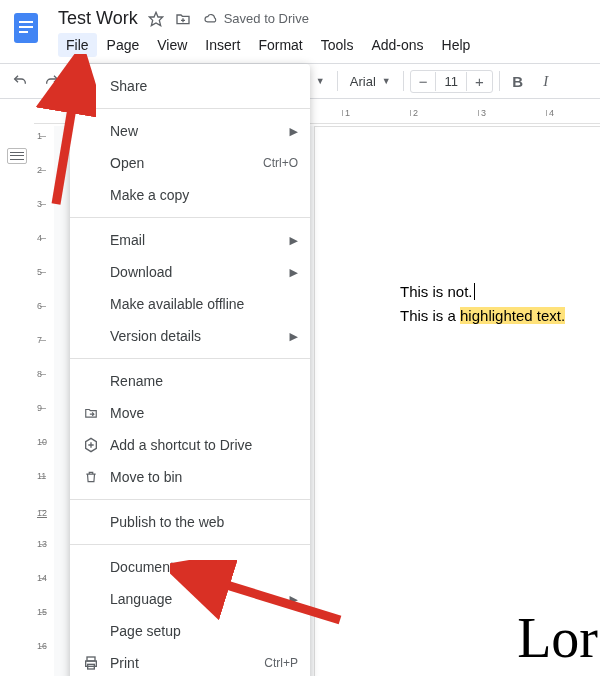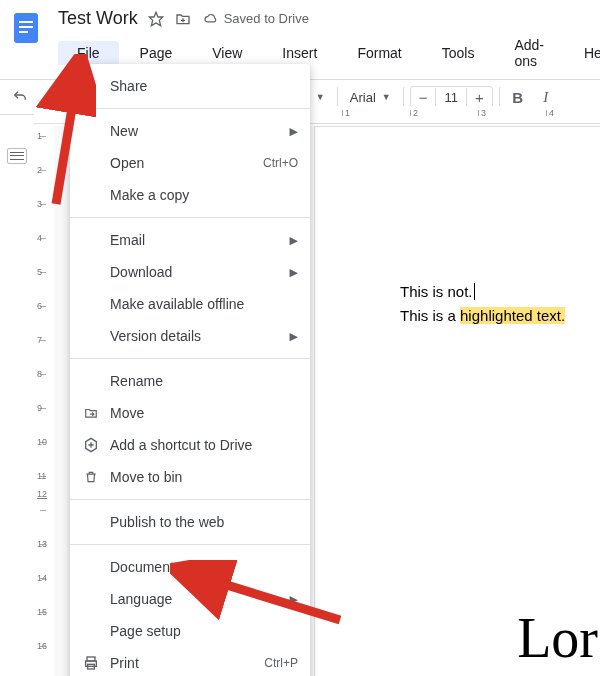--- a/index.html
+++ b/index.html
@@ -8,21 +8,21 @@
   .header { display: flex; align-items: flex-start; padding: 8px 8px 0 8px; }
   .logo { width: 36px; height: 36px; margin-right: 8px; margin-top: 2px; }
   .logo svg { width: 36px; height: 36px; }
   .title-area { flex: 1; }
   .title-row { display: flex; align-items: center; gap: 10px; padding-left: 6px; }
   .doc-title { font-size: 18px; color: #202124; }
   .icon-btn { color: #5f6368; cursor: pointer; display: inline-flex; align-items: center; }
   .saved { color: #5f6368; font-size: 13px; display: inline-flex; align-items: center; gap: 4px; }
   
   .menubar { display: flex; align-items: center; gap: 2px; padding: 4px 0 6px 6px; font-size: 14px; }
-  .menu-item { padding: 4px 19px; cursor: pointer; border-radius: 3px; color: #202124; }
+  .menu-item { padding: 4px 8px; cursor: pointer; border-radius: 3px; color: #202124; }
   .menu-item.active { background: #e8f0fe; }
   .last-edit { color: #5f6368; text-decoration: underline; margin-left: 10px; font-size: 13px; }
   
   .toolbar { display: flex; align-items: center; height: 36px; border-top: 1px solid #dadce0; border-bottom: 1px solid #dadce0; padding: 0 6px; gap: 4px; }
   .tool-btn { padding: 4px 6px; color: #5f6368; cursor: pointer; border-radius: 3px; display: inline-flex; align-items: center; justify-content: center; min-width: 24px; }
   .tool-sep { width: 1px; height: 20px; background: #dadce0; margin: 0 2px; }
   .tool-dd { display: inline-flex; align-items: center; gap: 6px; padding: 2px 6px; color: #3c4043; font-size: 13px; cursor: pointer; }
   .tool-dd .caret { font-size: 9px; color: #5f6368; }
   .font-size { display: inline-flex; align-items: center; border: 1px solid #dadce0; border-radius: 3px; }
   .font-size .pm { padding: 2px 8px; color: #5f6368; cursor: pointer; font-size: 15px; }
@@ -169,21 +169,21 @@
     <div class="lbl" style="top: 209px;">7</div>
     <div class="tick" style="top: 248px;"></div>
     <div class="lbl" style="top: 243px;">8</div>
     <div class="tick" style="top: 282px;"></div>
     <div class="lbl" style="top: 277px;">9</div>
     <div class="tick" style="top: 316px;"></div>
     <div class="lbl" style="top: 311px;">10</div>
     <div class="tick" style="top: 350px;"></div>
     <div class="lbl" style="top: 345px;">11</div>
     <div class="tick" style="top: 384px;"></div>
-    <div class="lbl" style="top: 363px; text-decoration: underline;">12</div>
+    <div class="lbl" style="top: 382px; text-decoration: underline;">12</div>
     <div class="tick" style="top: 418px;"></div>
     <div class="lbl" style="top: 413px;">13</div>
     <div class="tick" style="top: 452px;"></div>
     <div class="lbl" style="top: 447px;">14</div>
     <div class="tick" style="top: 486px;"></div>
     <div class="lbl" style="top: 481px;">15</div>
     <div class="tick" style="top: 520px;"></div>
     <div class="lbl" style="top: 515px;">16</div>
   </div>
 

